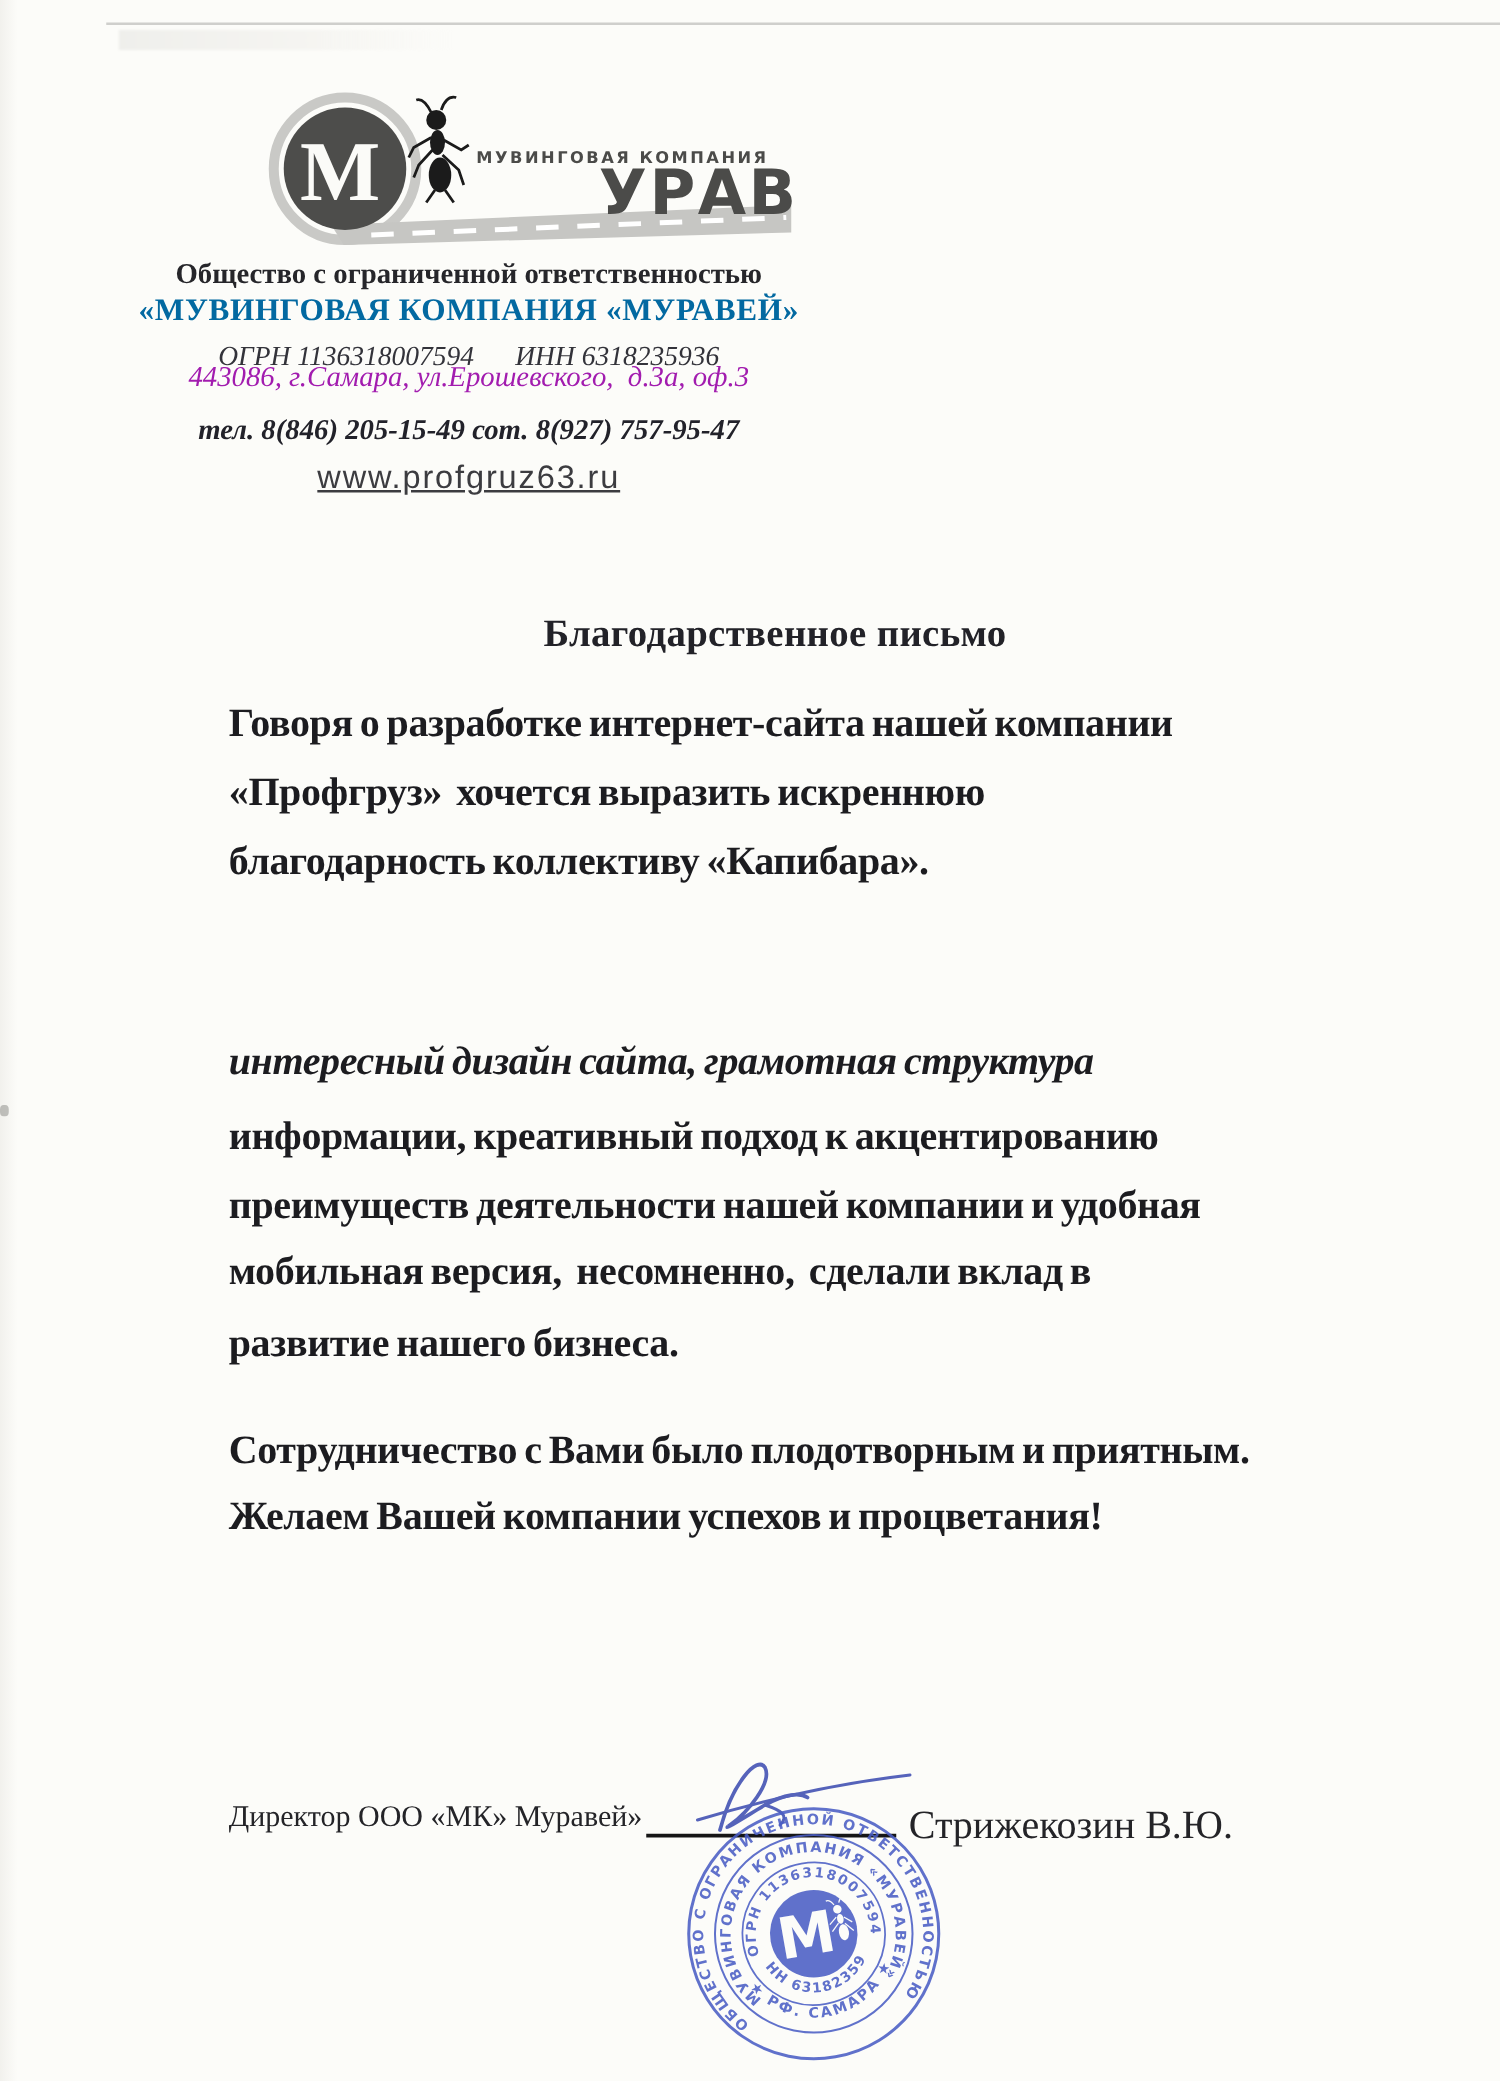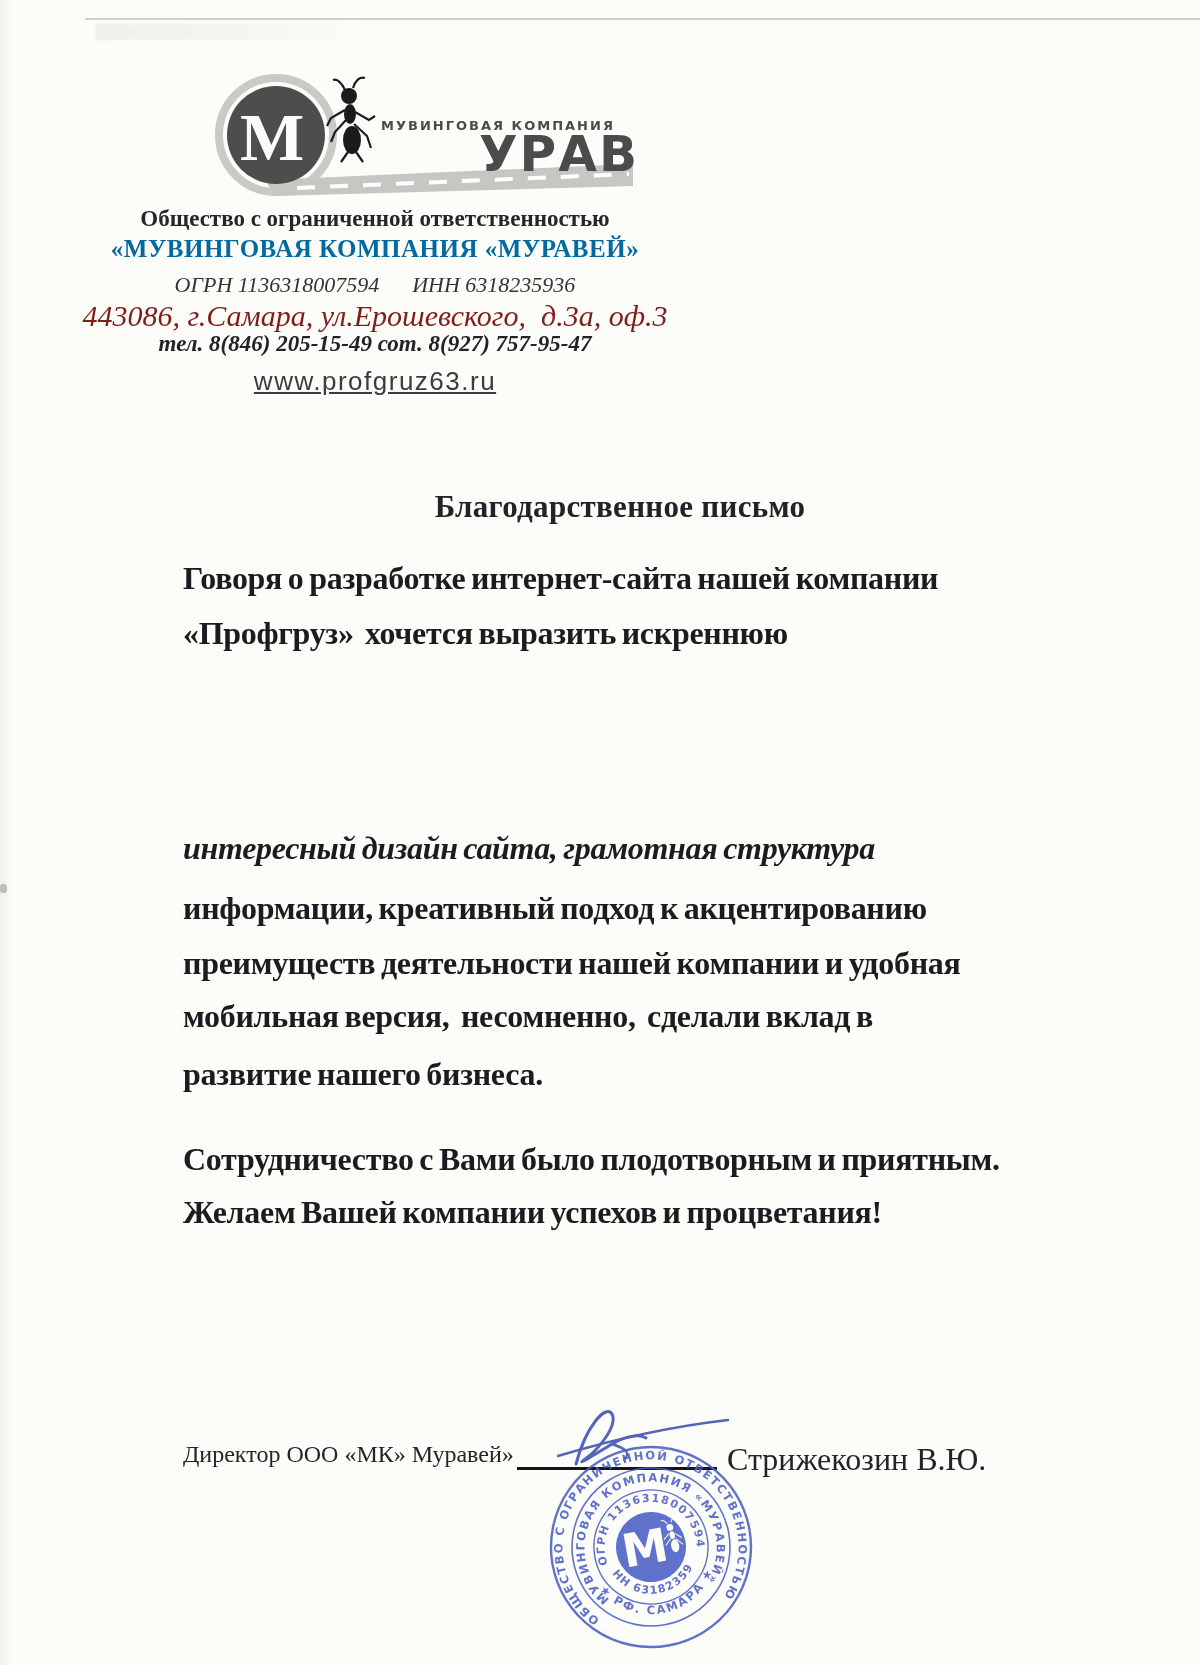--- a/index.html
+++ b/index.html
@@ -14,21 +14,21 @@
   .scan-noise{left:95px;top:24px;width:270px;height:16px;
     background:linear-gradient(90deg,#d8d8d4,#eceae6 60%,transparent);opacity:.35;filter:blur(1px);}
   .scan-smudge{left:0px;top:884px;width:7px;height:9px;background:#8f8f8c;opacity:.55;border-radius:40%;}
   .scan-leftedge{left:0;top:0;width:14px;height:1665px;
     background:linear-gradient(90deg,#efeeea,transparent);opacity:.8;}
   
   .lh-center{left:75px;width:600px;text-align:center;white-space:pre;}
   .org-type{top:206px;font-size:23px;font-weight:bold;color:#26262a;}
   .org-name{top:235px;font-size:25px;font-weight:bold;color:#0369a1;letter-spacing:.5px;}
   .ogrn{top:272px;font-size:22px;font-style:italic;color:#33333a;}
-  .addr{top:299px;font-size:30px;font-style:italic;color:#7f1d1d;}
+  .addr{top:289px;font-size:23px;font-style:italic;color:#a21caf;}
   .tel{top:331px;font-size:23px;font-style:italic;font-weight:bold;color:#22222a;}
   .www{top:366px;font-size:26px;font-family:"Liberation Sans","DejaVu Sans",sans-serif;
        font-weight:400;color:#3c3c40;text-decoration:underline;letter-spacing:1.5px;}
   
   .title{left:220px;top:489px;width:800px;text-align:center;font-size:31px;font-weight:bold;
          color:#222228;letter-spacing:.3px;}
   .bl{left:183px;font-size:32px;font-weight:bold;color:#1c1c20;white-space:pre;
       word-spacing:-2px;letter-spacing:-.3px;}
   .p1-0{top:560px;} .p1-1{top:615px;} .p1-2{top:670px;}
   .p2-0{top:775px;} .p2-1{top:830px;font-style:italic;} .p2-2{top:890px;}
@@ -86,20 +86,21 @@
   <div class="abs lh-center org-name">«МУВИНГОВАЯ КОМПАНИЯ «МУРАВЕЙ»</div>
   <div class="abs lh-center ogrn">ОГРН 1136318007594      ИНН 6318235936</div>
   <div class="abs lh-center addr">443086, г.Самара, ул.Ерошевского,  д.3а, оф.3</div>
   <div class="abs lh-center tel">тел. 8(846) 205-15-49 сот. 8(927) 757-95-47</div>
   <div class="abs lh-center www">www.profgruz63.ru</div>
 
   <div class="abs title">Благодарственное письмо</div>
 
   <div class="abs bl p1-0">Говоря о разработке интернет-сайта нашей компании</div>
   <div class="abs bl p1-1">«Профгруз»  хочется выразить искреннюю</div>
+  <div class="abs bl p1-2">благодарность коллективу «Капибара».</div>
 
   <div class="abs bl p2-1">интересный дизайн сайта, грамотная структура</div>
   <div class="abs bl p2-2">информации, креативный подход к акцентированию</div>
   <div class="abs bl p2-3">преимуществ деятельности нашей компании и удобная</div>
   <div class="abs bl p2-4">мобильная версия,  несомненно,  сделали вклад в</div>
   <div class="abs bl p2-5">развитие нашего бизнеса.</div>
 
   <div class="abs bl p3-1">Желаем Вашей компании успехов и процветания!</div>
   <div class="abs bl p3-0">Сотрудничество с Вами было плодотворным и приятным.</div>
 

